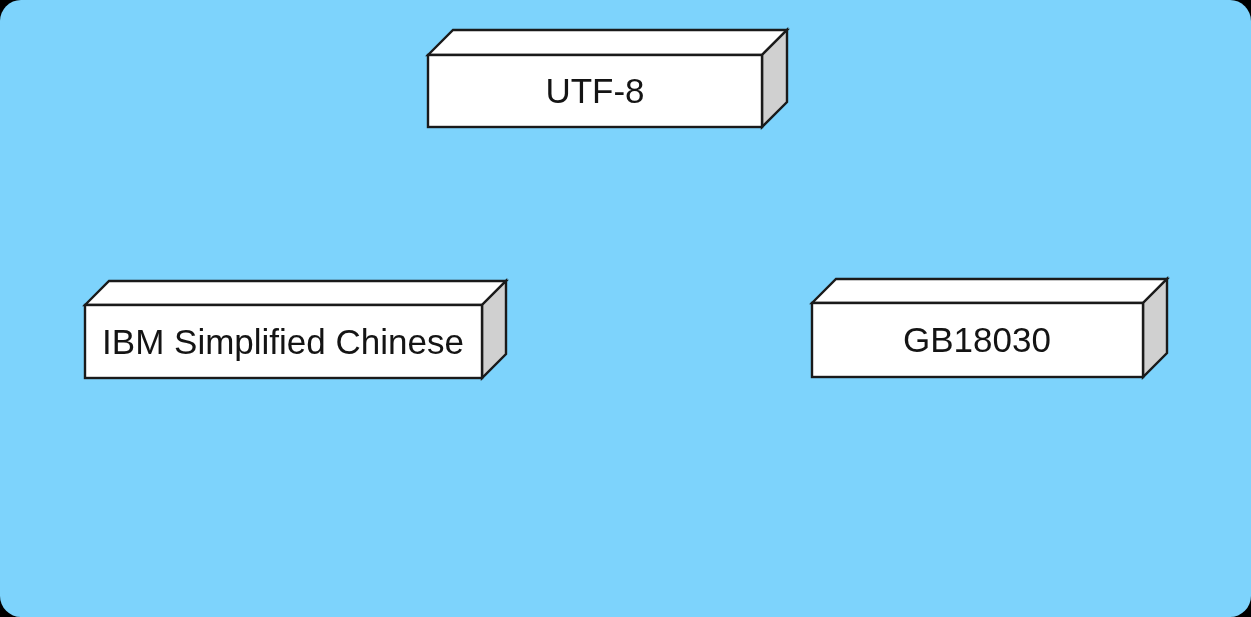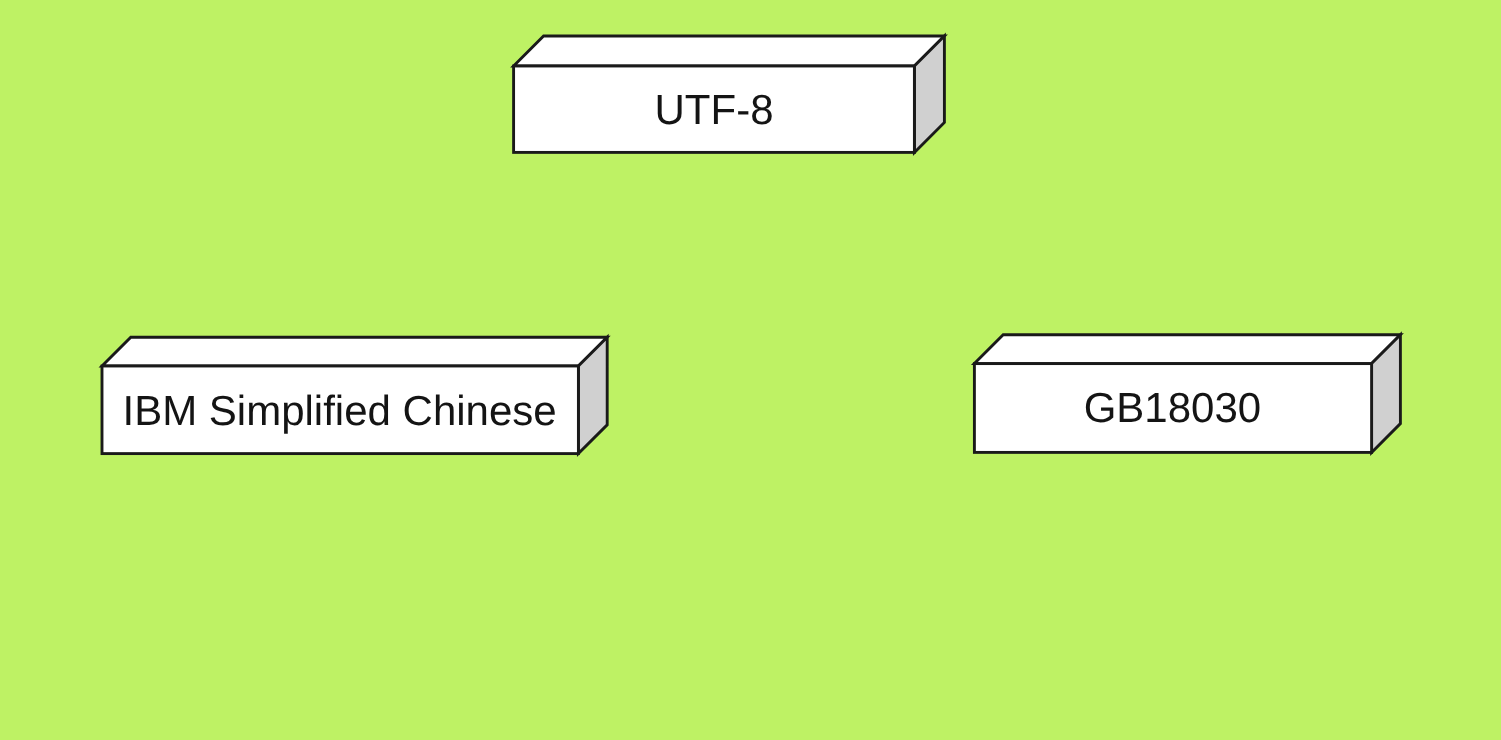--- a/index.html
+++ b/index.html
@@ -4,23 +4,24 @@
 <style>
   html, body {
     margin: 0;
     padding: 0;
     background: #000000;
   }
   .stage {
     position: relative;
     width: 1251px;
     height: 617px;
-    background: #bef264;
+    background: #7dd3fc;
     overflow: hidden;
     font-family: "Liberation Sans", sans-serif;
+    border-radius: 21px;
   }
   svg.diagram {
     display: block;
     width: 1251px;
     height: 617px;
   }
   .box-face {
     stroke-width: 2.4;
     stroke-linejoin: miter;
   }

